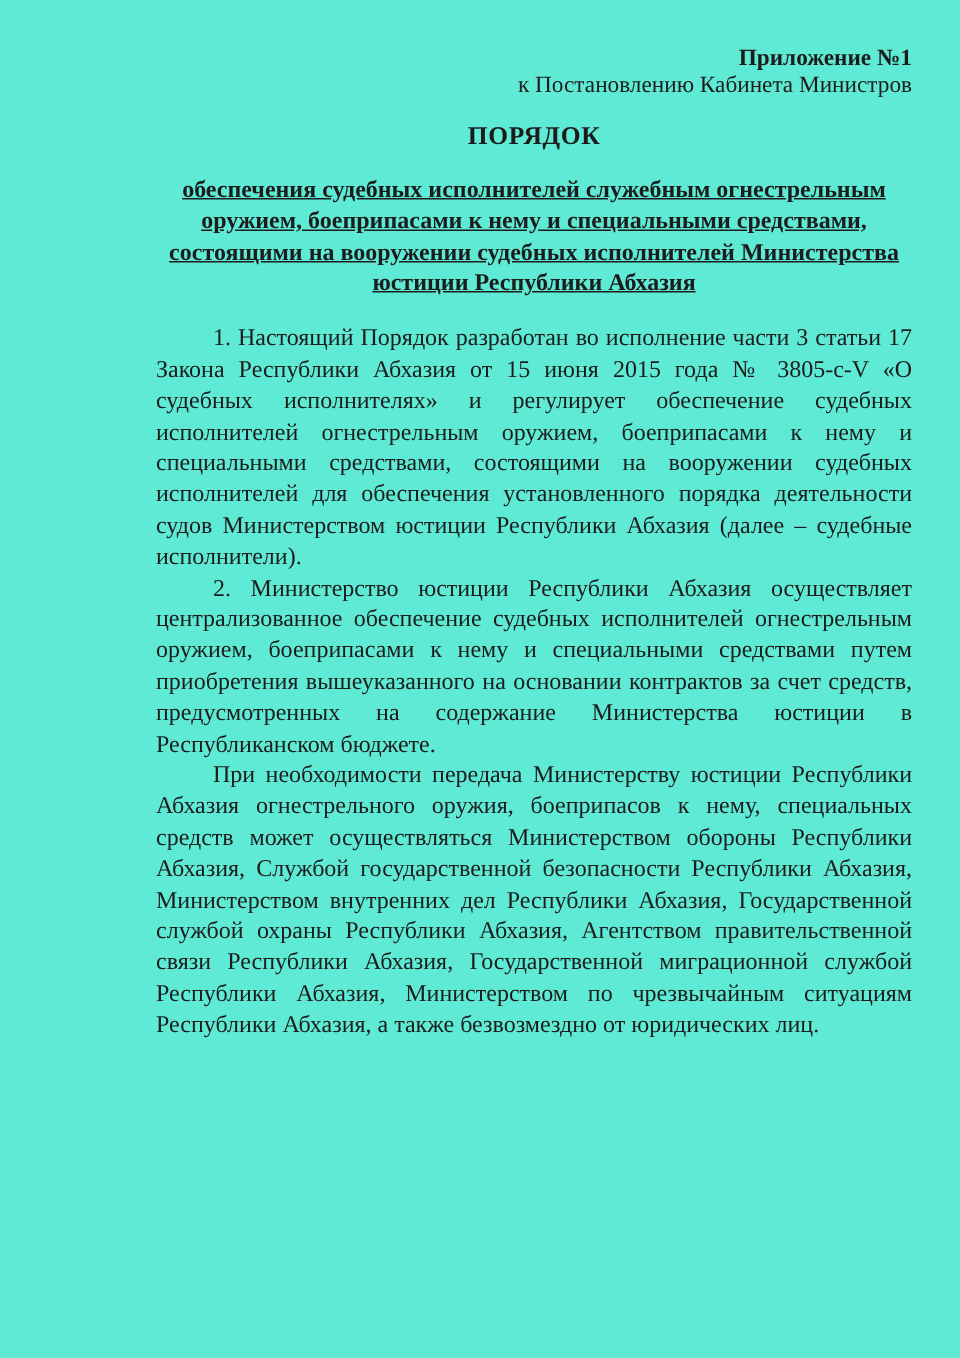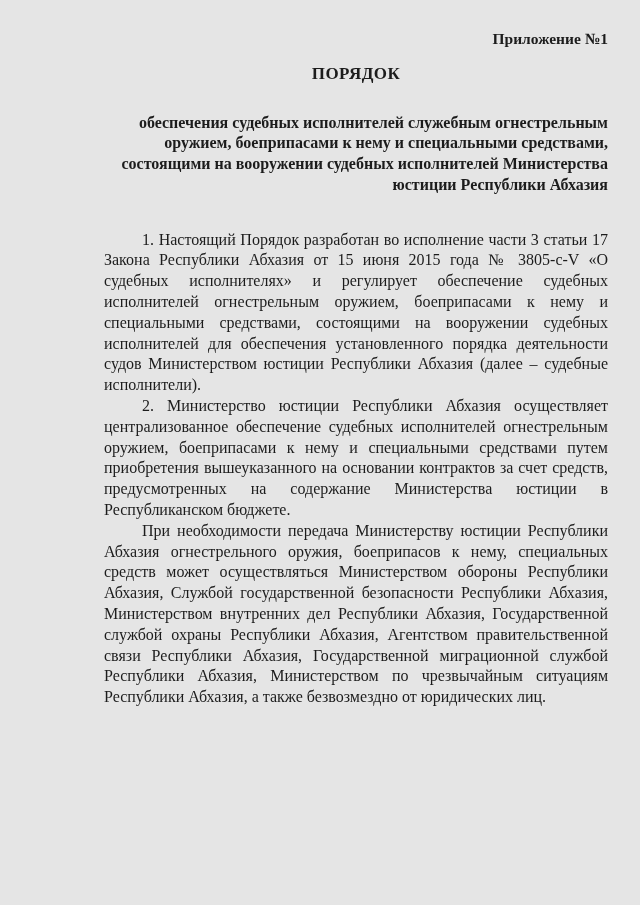--- a/index.html
+++ b/index.html
@@ -9,61 +9,63 @@
   }
   body {
     height: 905px;
     overflow: hidden;
     font-family: "Liberation Serif", "DejaVu Serif", serif;
     color: #1c1c1c;
   }
   .page {
     width: 640px;
     height: 905px;
-    background: #e5e5e5;
+    background: #5eead4;
     padding: 30px 32px 30px 104px;
   }
   .doc-header {
     text-align: right;
     font-size: 15.5px;
     line-height: 17.5px;
   }
   .hdr-bold { font-weight: bold; }
   .doc-title {
     margin-top: 16px;
     text-align: center;
     font-size: 17px;
     font-weight: bold;
     letter-spacing: 0.4px;
   }
   .doc-subtitle {
-    margin-top: 29px;
-    text-align: right;
+    margin-top: 16px;
+    text-align: center;
     font-size: 16px;
     font-weight: bold;
     line-height: 20.8px;
+    text-decoration: underline;
   }
   .doc-body {
-    margin-top: 34px;
+    margin-top: 16px;
     font-size: 16px;
     line-height: 20.8px;
   }
   .doc-body p {
     text-indent: 38px;
     text-align: justify;
     text-justify: inter-word;
   }
 </style>
 </head>
 <body>
 
 <div class="page">
 
   <div class="doc-header">
     <div class="hdr-bold">Приложение №1</div>
+    <div>к Постановлению Кабинета Министров</div>
   </div>
 
   <div class="doc-title">ПОРЯДОК</div>
 
   <div class="doc-subtitle">обеспечения судебных исполнителей служебным огнестрельным оружием, боеприпасами к нему и специальными средствами, состоящими на вооружении судебных исполнителей Министерства юстиции Республики Абхазия</div>
 
   <div class="doc-body">
     <p>1. Настоящий Порядок разработан во исполнение части 3 статьи 17 Закона Республики Абхазия от 15 июня 2015 года № 3805-с-V «О судебных исполнителях» и регулирует обеспечение судебных исполнителей огнестрельным оружием, боеприпасами к нему и специальными средствами, состоящими на вооружении судебных исполнителей для обеспечения установленного порядка деятельности судов Министерством юстиции Республики Абхазия (далее – судебные исполнители).</p>
     <p>2. Министерство юстиции Республики Абхазия осуществляет централизованное обеспечение судебных исполнителей огнестрельным оружием, боеприпасами к нему и специальными средствами путем приобретения вышеуказанного на основании контрактов за счет средств, предусмотренных на содержание Министерства юстиции в Республиканском бюджете.</p>
     <p>При необходимости передача Министерству юстиции Республики Абхазия огнестрельного оружия, боеприпасов к нему, специальных средств может осуществляться Министерством обороны Республики Абхазия, Службой государственной безопасности Республики Абхазия, Министерством внутренних дел Республики Абхазия, Государственной службой охраны Республики Абхазия, Агентством правительственной связи Республики Абхазия, Государственной миграционной службой Республики Абхазия, Министерством по чрезвычайным ситуациям Республики Абхазия, а также безвозмездно от юридических лиц.</p>

